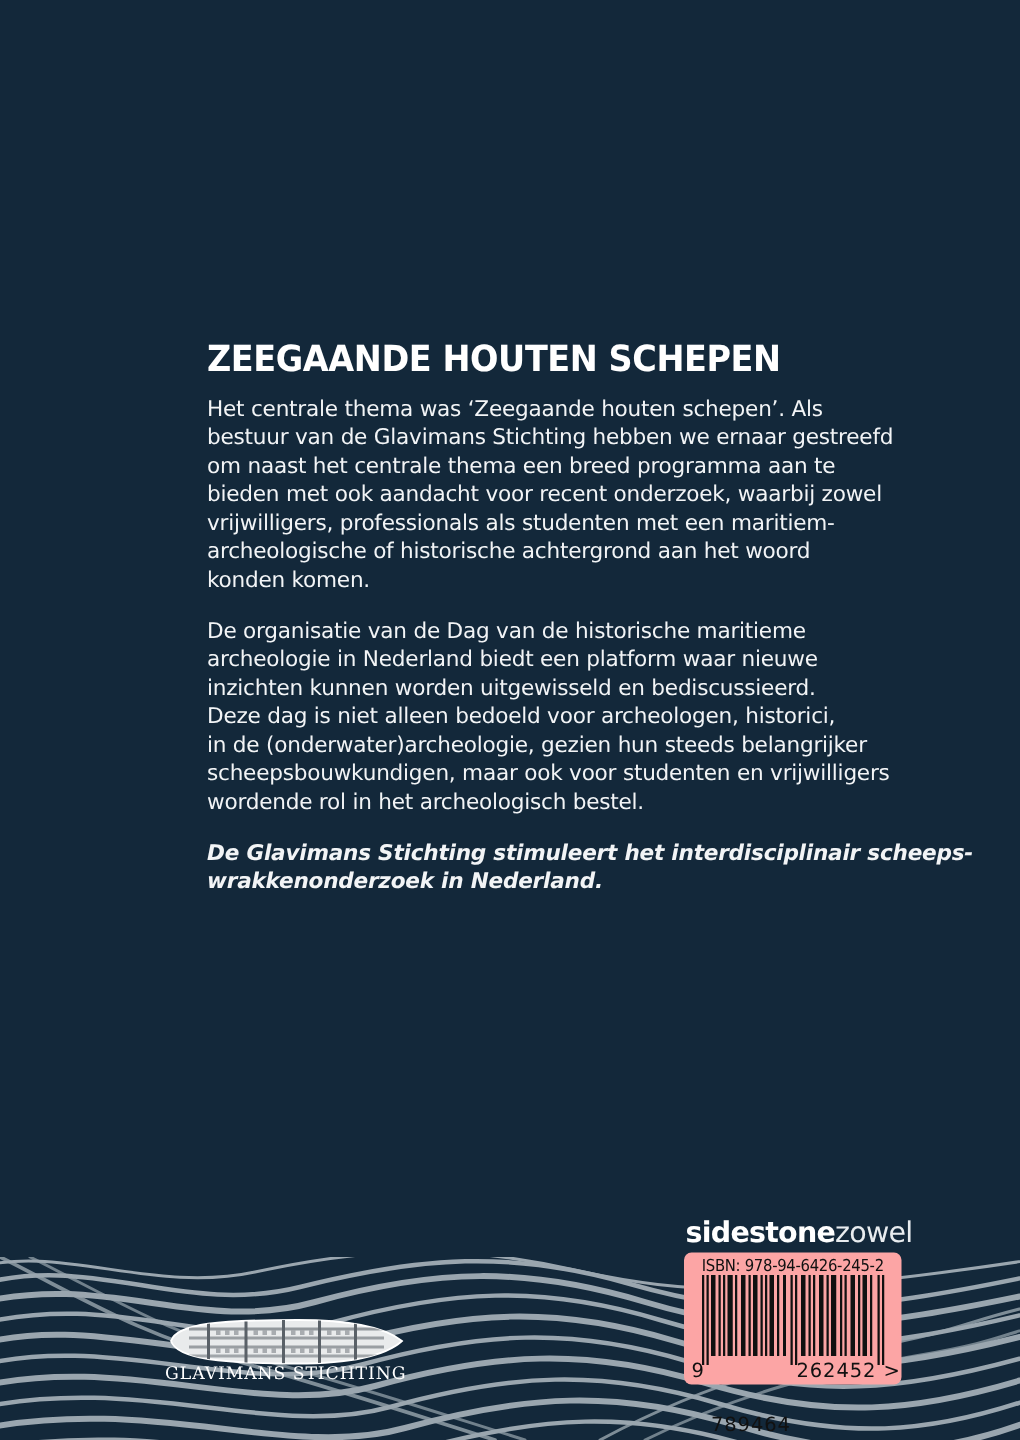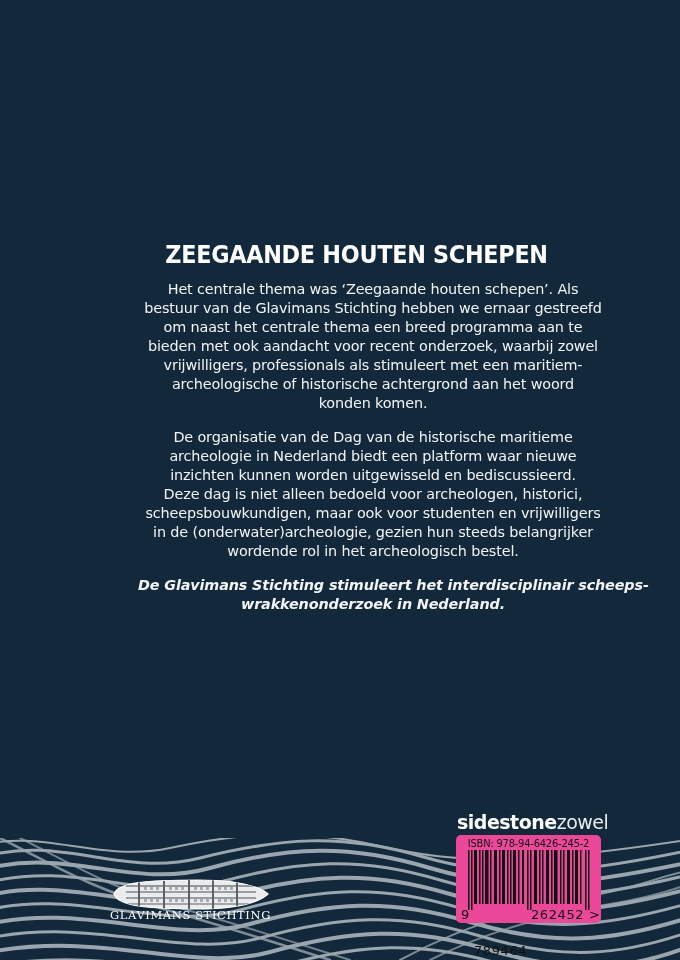--- a/index.html
+++ b/index.html
@@ -3,21 +3,21 @@
 <meta charset="utf-8">
 <style>
   html, body { margin: 0; padding: 0; }
   body {
     width: 680px; height: 960px; overflow: hidden; position: relative;
     background: #13283a;
     font-family: "DejaVu Sans", sans-serif;
     color: #ffffff;
   }
   .content {
-    position: absolute; left: 138px; top: 240px; width: 470px; text-align: center;
+    position: absolute; left: 138px; top: 224px; width: 470px;
   }
   .headline {
     font-family: "DejaVu Sans", sans-serif;
     font-weight: bold;
     font-size: 24px;
     letter-spacing: -0.3px;
     transform: scaleX(0.93);
     transform-origin: left;
     margin: 0 0 10px 0;
     line-height: 30px;
@@ -38,21 +38,21 @@
   .publisher {
     position: absolute; left: 457px; top: 810px; width: 145px; height: 24px;
     font-family: "DejaVu Sans", sans-serif; font-size: 19px; line-height: 24px;
     letter-spacing: -0.5px; white-space: nowrap;
   }
   .publisher .b { font-weight: bold; }
   .publisher .l { font-weight: normal; color: #e8ecef; }
 
   .barcode-box {
     position: absolute; left: 456px; top: 835px; width: 145px; height: 88px;
-    background: #ec4899; border-radius: 5px;
+    background: #fca5a5; border-radius: 5px;
   }
   .isbn-label {
     position: absolute; left: 0; top: 2px; width: 145px; text-align: center;
     font-family: "DejaVu Sans Condensed", "DejaVu Sans", sans-serif;
     font-size: 11px; color: #111; letter-spacing: -0.2px;
   }
   .bars { position: absolute; left: 12px; top: 15px; width: 122px; height: 60px; }
   .digits {
     position: absolute; left: 3px; top: 72px; width: 140px; height: 15px;
     font-family: "DejaVu Sans", sans-serif; font-size: 13px; color: #111;
@@ -72,32 +72,32 @@
 
 <div class="content">
   <h1 class="headline">ZEEGAANDE HOUTEN SCHEPEN</h1>
 
 
   <p class="para">
     <span class="ln">Het centrale thema was ‘Zeegaande houten schepen’. Als</span>
     <span class="ln">bestuur van de Glavimans Stichting hebben we ernaar gestreefd</span>
     <span class="ln">om naast het centrale thema een breed programma aan te</span>
     <span class="ln">bieden met ook aandacht voor recent onderzoek, waarbij zowel</span>
-    <span class="ln">vrijwilligers, professionals als stimuleert met een maritiem-</span>
+    <span class="ln">vrijwilligers, professionals als studenten met een maritiem-</span>
     <span class="ln">archeologische of historische achtergrond aan het woord</span>
     <span class="ln">konden komen.</span>
   </p>
 
   <p class="para">
     <span class="ln">De organisatie van de Dag van de historische maritieme</span>
     <span class="ln">archeologie in Nederland biedt een platform waar nieuwe</span>
     <span class="ln">inzichten kunnen worden uitgewisseld en bediscussieerd.</span>
     <span class="ln">Deze dag is niet alleen bedoeld voor archeologen, historici,</span>
+    <span class="ln">in de (onderwater)archeologie, gezien hun steeds belangrijker</span>
     <span class="ln">scheepsbouwkundigen, maar ook voor studenten en vrijwilligers</span>
-    <span class="ln">in de (onderwater)archeologie, gezien hun steeds belangrijker</span>
     <span class="ln">wordende rol in het archeologisch bestel.</span>
   </p>
 
   <p class="para italic">
     <span class="ln">De Glavimans Stichting stimuleert het interdisciplinair scheeps-</span>
     <span class="ln">wrakkenonderzoek in Nederland.</span>
   </p>
 </div>
 
 <svg class="waves" viewBox="0 0 680 122" preserveAspectRatio="none">

